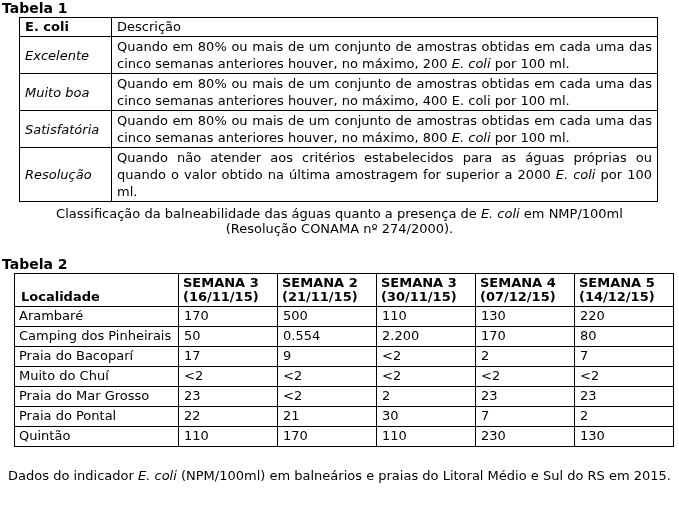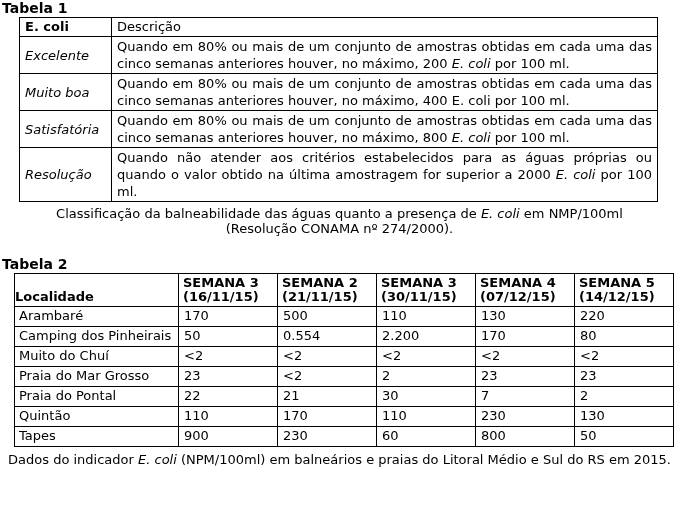--- a/index.html
+++ b/index.html
@@ -34,25 +34,25 @@
   #t1 .cat { font-style: italic; vertical-align: middle; margin-left: 20px; }
   #t1 .desc { text-align: justify; }
   .cap1 {
     text-align: center;
     line-height: 15px;
     margin: 4px 0 21px 0;
   }
   
   #t2 { margin-left: 14px; width: 659px; }
   #t2 th { font-weight: bold; line-height: 14px; padding: 2px 4px; }
-  #t2 .th-loc { vertical-align: bottom; padding-left: 0; }
+  #t2 .th-loc { vertical-align: bottom; padding-left: 6px; }
   #t2 td { line-height: 16px; padding: 1px 5px 2px 5px; }
   #t2 .loc { padding-left: 4px; }
   .wk { display: block; }
-  .cap2 { text-align: center; line-height: 15px; margin-top: 5px; }
+  .cap2 { text-align: center; line-height: 15px; margin-top: 21px; }
 </style>
 </head>
 <body>
 
 <div>
 
   <div class="tbl-label">Tabela 1</div>
 
   <table id="t1">
     <colgroup>
@@ -137,20 +137,28 @@
       </tr>
       <tr>
         <td class="loc">Camping dos Pinheirais</td>
         <td>50</td>
         <td>0.554</td>
         <td>2.200</td>
         <td>170</td>
         <td>80</td>
       </tr>
       <tr>
+        <td class="loc">Praia do Bacoparí</td>
+        <td>17</td>
+        <td>9</td>
+        <td>&lt;2</td>
+        <td>2</td>
+        <td>7</td>
+      </tr>
+      <tr>
         <td class="loc">Muito do Chuí</td>
         <td>&lt;2</td>
         <td>&lt;2</td>
         <td>&lt;2</td>
         <td>&lt;2</td>
         <td>&lt;2</td>
       </tr>
       <tr>
         <td class="loc">Praia do Mar Grosso</td>
         <td>23</td>
@@ -168,26 +176,18 @@
         <td>2</td>
       </tr>
       <tr>
         <td class="loc">Quintão</td>
         <td>110</td>
         <td>170</td>
         <td>110</td>
         <td>230</td>
         <td>130</td>
       </tr>
-      <tr>
-        <td class="loc">Tapes</td>
-        <td>900</td>
-        <td>230</td>
-        <td>60</td>
-        <td>800</td>
-        <td>50</td>
-      </tr>
     </tbody>
   </table>
 
   <div class="cap2"><span>Dados do indicador </span><span style="font-style: italic;">E. coli</span><span> (NPM/100ml) em balneários e praias do Litoral Médio e Sul do RS em 2015.</span></div>
 
 </div>
 
 </body></html>

